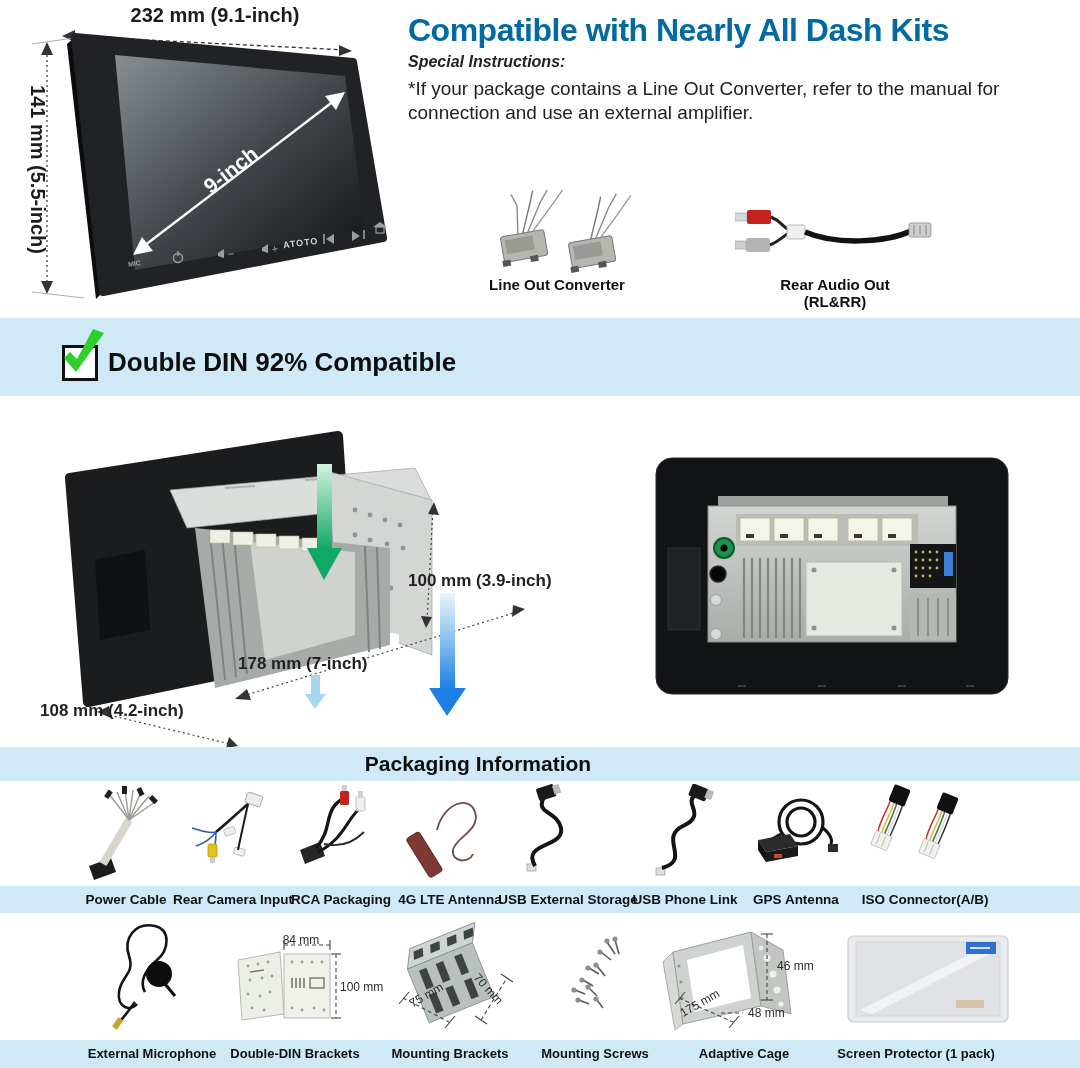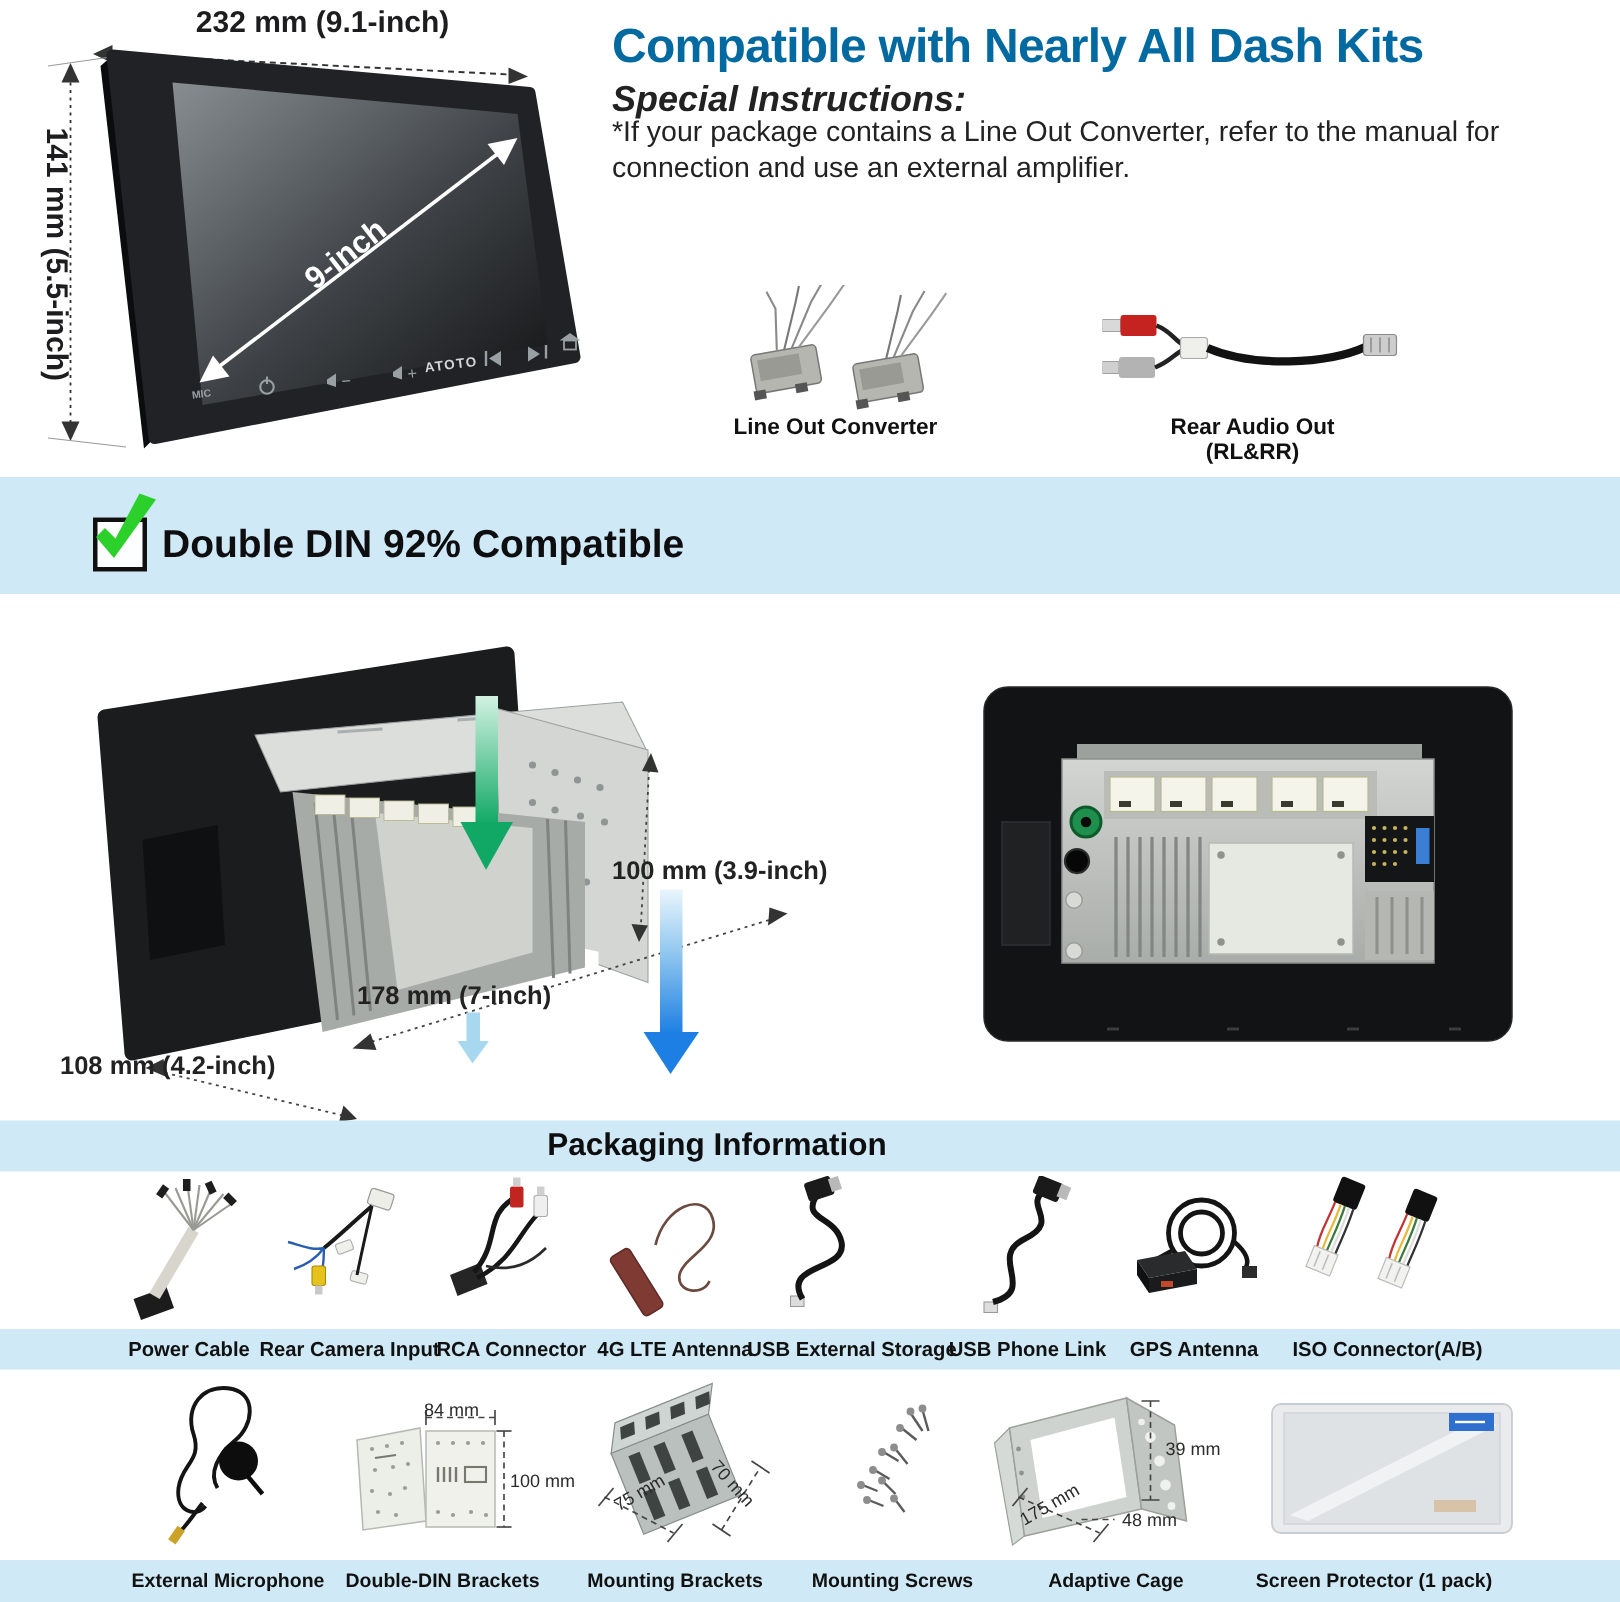--- a/index.html
+++ b/index.html
@@ -3,21 +3,21 @@
 <meta charset="utf-8">
 <style>
   html,body{margin:0;padding:0;background:#ffffff;}
   #page{position:relative;width:1080px;height:1068px;background:#ffffff;overflow:hidden;
         font-family:"Liberation Sans",sans-serif;color:#1d1d1f;}
   .abs{position:absolute;}
   .band{position:absolute;left:0;width:1080px;background:#cfeaf6;}
   .nowrap{white-space:nowrap;}
   .ctr{transform:translateX(-50%);}
   .title{font-size:32px;font-weight:800;letter-spacing:-0.5px;color:#0369a1;}
-  .subhead{font-size:24px;font-weight:bold;font-style:italic;color:#222;}
+  .subhead{font-size:16px;font-weight:bold;font-style:italic;color:#222;}
   .body-txt{font-size:19px;line-height:24px;color:#222;}
   .body-txt p{margin:0 0 6px 0;}
   .acc-lbl{font-size:15px;font-weight:bold;color:#111;}
   .din-lbl{font-size:26px;font-weight:bold;color:#0e0e10;}
   .green-head{font-size:22px;font-weight:bold;color:#12795a;}
   .dim-lbl{font-size:17px;font-weight:bold;color:#222;}
   .iso-lbl{font-size:18px;font-weight:bold;color:#1565cd;}
   .pkg-head{font-size:21px;font-weight:bold;color:#0e0e10;line-height:34px;width:956px;text-align:center;}
   .r1-lbl{font-size:13.5px;font-weight:bold;color:#111;line-height:27px;}
   .r2-lbl{font-size:13px;font-weight:bold;color:#111;line-height:28px;}
@@ -390,21 +390,21 @@
       </g>
       <rect x="0" y="50" width="17" height="15" fill="#f2f2ee" stroke="#bbb" stroke-width="0.8"></rect>
       <line x1="5" y1="52" x2="5" y2="63" stroke="#bbb" stroke-width="1"></line>
         <line x1="11" y1="52" x2="11" y2="63" stroke="#bbb" stroke-width="1"></line>
     </g>
   </svg>
 
   <div class="band" style="top:886px;height:27px;"></div>
   <div class="abs r1-lbl nowrap ctr" style="left:126px;top:886px;">Power Cable</div>
   <div class="abs r1-lbl nowrap ctr" style="left:233px;top:886px;">Rear Camera Input</div>
-  <div class="abs r1-lbl nowrap ctr" style="left:341px;top:886px;">RCA Connector</div>
+  <div class="abs r1-lbl nowrap ctr" style="left:341px;top:886px;">RCA Packaging</div>
   <div class="abs r1-lbl nowrap ctr" style="left:450px;top:886px;">4G LTE Antenna</div>
   <div class="abs r1-lbl nowrap ctr" style="left:568px;top:886px;">USB External Storage</div>
   <div class="abs r1-lbl nowrap ctr" style="left:685px;top:886px;">USB Phone Link</div>
   <div class="abs r1-lbl nowrap ctr" style="left:796px;top:886px;">GPS Antenna</div>
   <div class="abs r1-lbl nowrap ctr" style="left:925px;top:886px;">ISO Connector(A/B)</div>
 
   <svg class="abs" width="115" height="120" viewBox="0 0 115 120" style="left:95px;top:916px;">
     <path d="M60,10 C40,6 28,22 34,40 C40,58 26,60 24,76 C22,92 36,96 42,88 M60,10 C76,14 74,34 62,44 C50,54 44,66 50,76" fill="none" stroke="#141414" stroke-width="2.6"></path>
     <circle cx="64" cy="58" r="13" fill="#0d0d0d"></circle>
     <path d="M70,68 L80,80" stroke="#0d0d0d" stroke-width="3"></path>
@@ -531,21 +531,21 @@
 
     <line x1="112" y1="16" x2="112" y2="82" stroke="#444" stroke-width="1.1" stroke-dasharray="4,3"></line>
     <line x1="106" y1="16" x2="118" y2="16" stroke="#444" stroke-width="1.1"></line>
       <line x1="106" y1="82" x2="118" y2="82" stroke="#444" stroke-width="1.1"></line>
     <line x1="24" y1="80" x2="78" y2="104" stroke="#444" stroke-width="1.1" stroke-dasharray="4,3"></line>
     <line x1="20" y1="86" x2="30" y2="74" stroke="#444" stroke-width="1.1"></line>
       <line x1="74" y1="110" x2="84" y2="98" stroke="#444" stroke-width="1.1"></line>
     <line x1="66" y1="95" x2="88" y2="95" stroke="#444" stroke-width="1.1" stroke-dasharray="4,3"></line>
   </svg>
   <div class="abs mm nowrap" style="left:678px;top:996px;transform:rotate(-30deg);">175 mm</div>
-  <div class="abs mm nowrap" style="left:777px;top:959px;">39 mm</div>
+  <div class="abs mm nowrap" style="left:777px;top:959px;">46 mm</div>
   <div class="abs mm nowrap" style="left:748px;top:1006px;">48 mm</div>
 
   <svg class="abs" width="180" height="100" viewBox="0 0 180 100" style="left:838px;top:928px;">
     <rect x="10" y="8" width="160" height="86" rx="6" fill="#e9ebed" stroke="#c8cdd2" stroke-width="1.2"></rect>
     <rect x="18" y="14" width="144" height="74" fill="#dfe2e5" stroke="#d0d5d9" stroke-width="1"></rect>
     <polygon points="22,82 148,18 160,22 34,86" fill="#ffffff" opacity="0.55"></polygon>
     <rect x="128" y="14" width="30" height="12" fill="#2f6fd0"></rect>
     <line x1="132" y1="20" x2="152" y2="20" stroke="#ffffff" stroke-width="1.6"></line>
     <rect x="118" y="72" width="28" height="8" fill="#d8c2a8"></rect>
   </svg>

